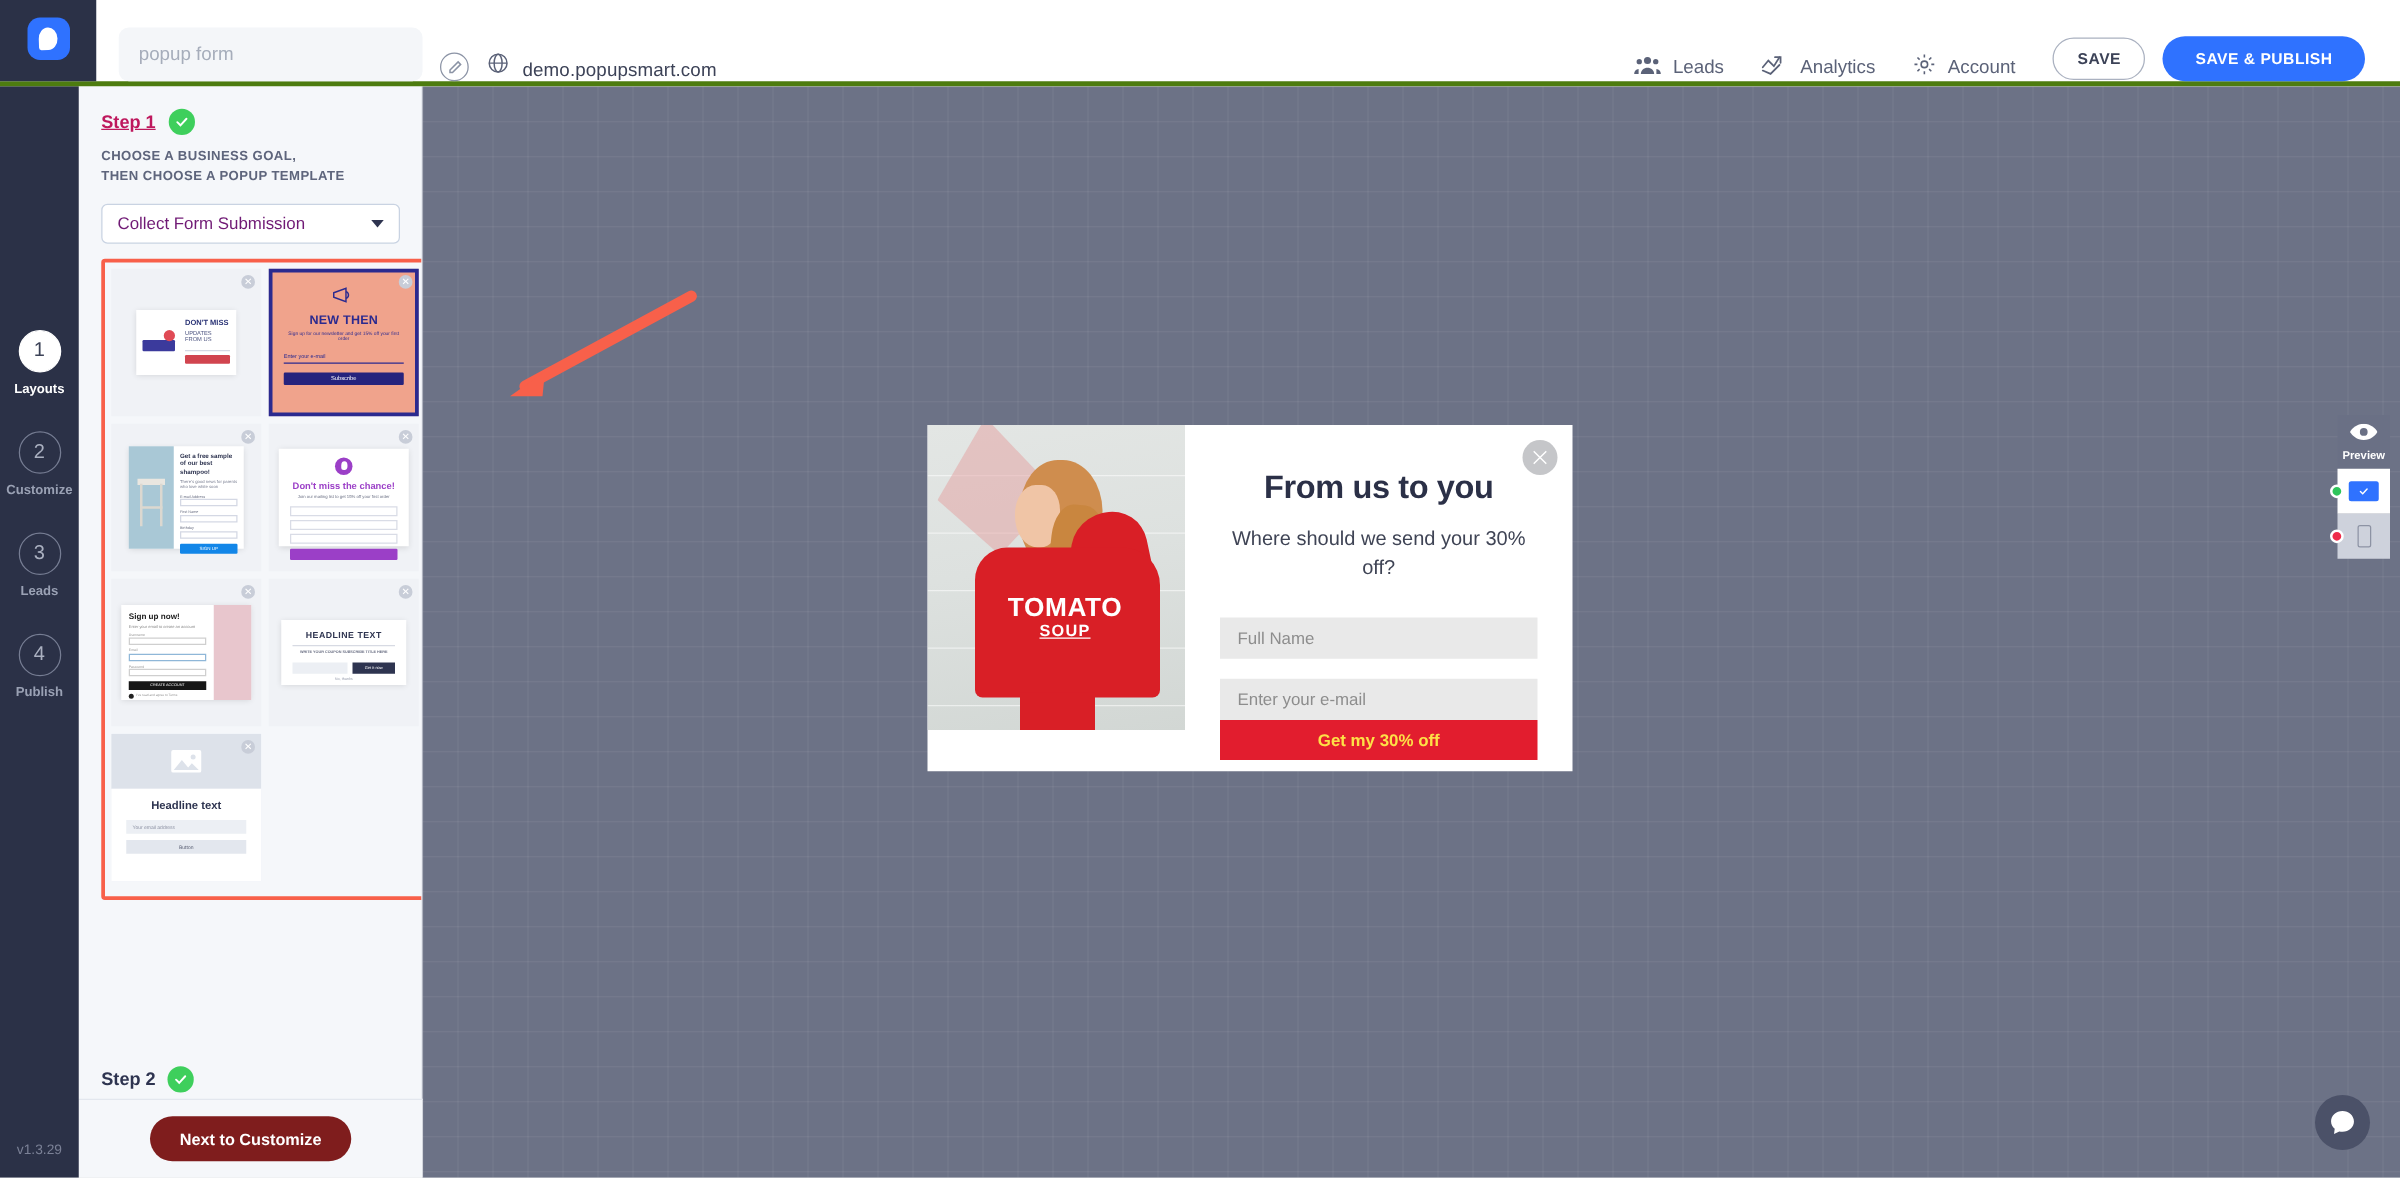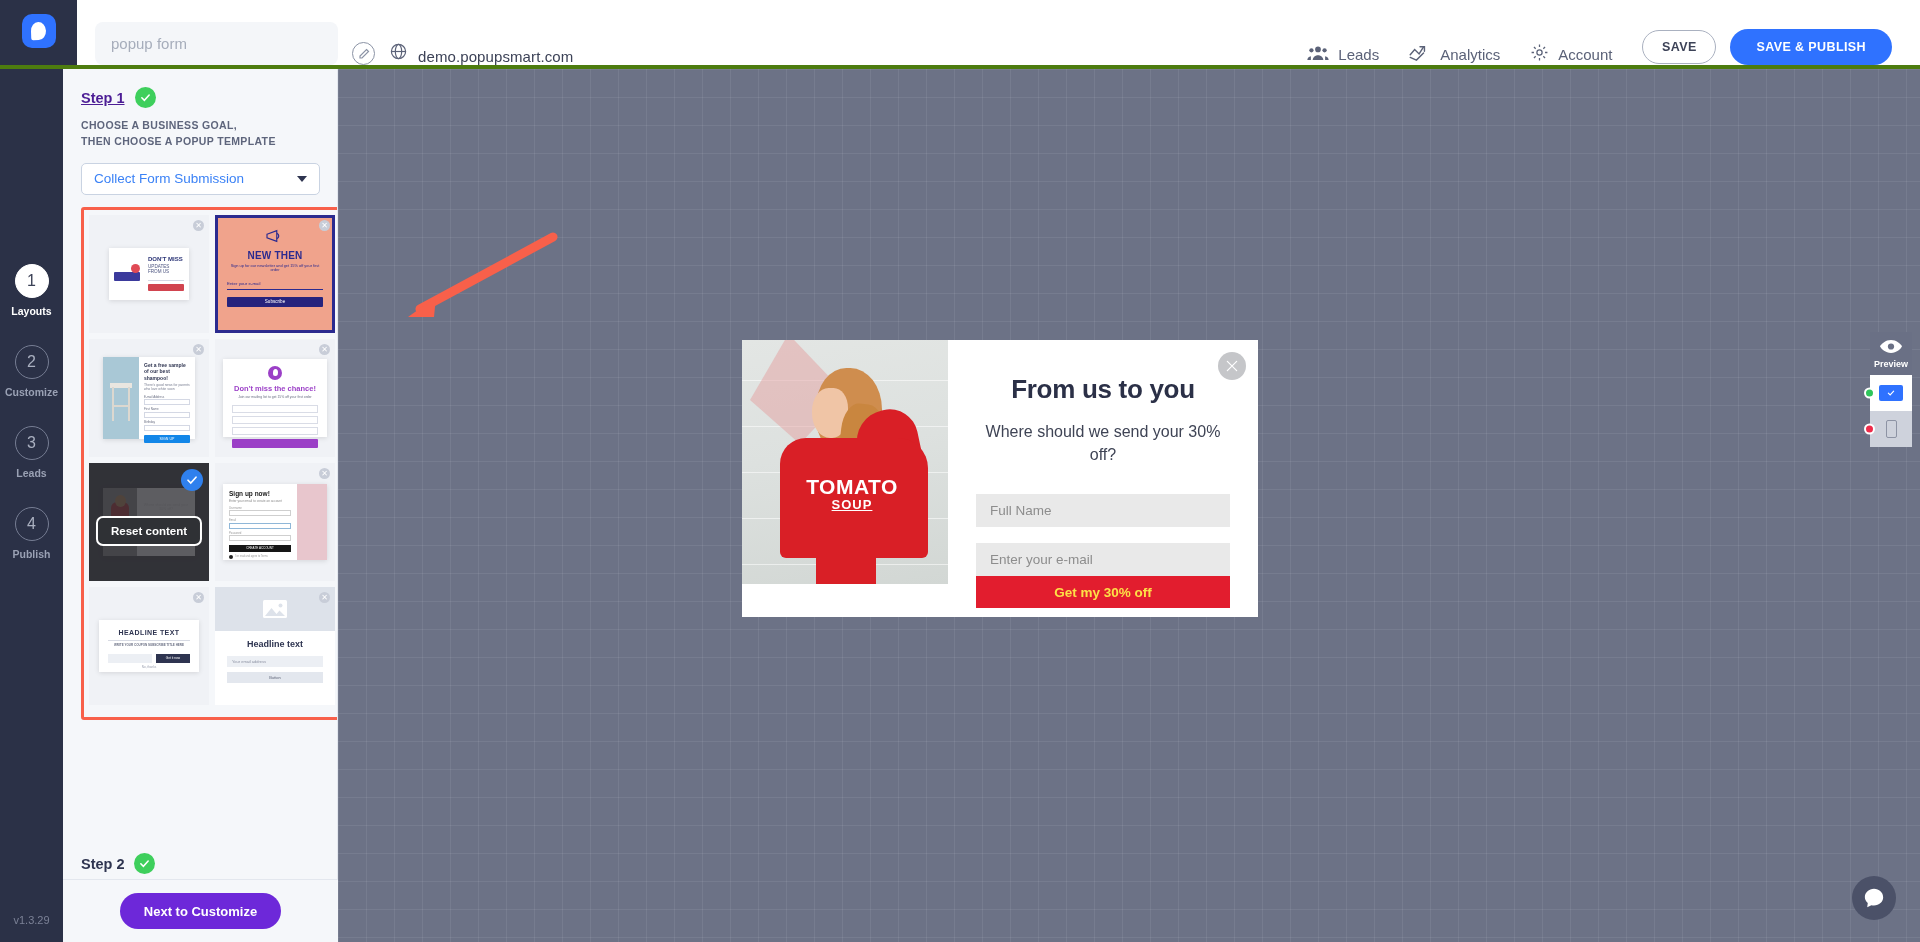--- a/index.html
+++ b/index.html
@@ -81,33 +81,33 @@
     font-size: 11px; color: #7b8196;
   }
 
   
   .panel {
     position: absolute; left: 63px; top: 69px; width: 275px; height: 873px;
     background: #f5f7fa; border-right: 1px solid #e3e7ee; overflow: hidden;
   }
   .panel-inner { padding: 18px 18px 0 18px; }
   .step-head { display: flex; align-items: center; gap: 10px; }
-  .step-title { font-size: 14.5px; font-weight: bold; color: #4c1d95; text-decoration: underline; }
+  .step-title { font-size: 14.5px; font-weight: bold; color: #be185d; text-decoration: underline; }
   .check-badge {
     width: 21px; height: 21px; border-radius: 50%; background: #3ecf5c;
     display: flex; align-items: center; justify-content: center;
   }
   .step-sub {
     margin-top: 9px; font-size: 10.5px; font-weight: bold; color: #5e657c;
     line-height: 1.55; letter-spacing: .35px;
   }
   .goal-select {
     margin-top: 13px; width: 239px; height: 32px; border-radius: 5px;
     background: #fff; border: 1px solid #c9d3e2; display: flex; align-items: center;
-    padding: 0 12px; font-size: 13.5px; color: #3b82f6; cursor: pointer;
+    padding: 0 12px; font-size: 13.5px; color: #701a75; cursor: pointer;
   }
   .caret {
     margin-left: auto; width: 0; height: 0;
     border-left: 5px solid transparent; border-right: 5px solid transparent;
     border-top: 6px solid #2e3450;
   }
   .tpl-grid-wrap {
     margin-top: 12px; width: 262px; height: 513px; border: 3px solid #f8604a;
     border-radius: 3px; background: #f5f7fa; padding: 5px; overflow: hidden;
   }
@@ -142,21 +142,21 @@
 
   
   .mc { background: #fff; box-shadow: 0 1px 5px rgba(0,0,0,.12); }
 
   .next-bar {
     position: absolute; left: 63px; bottom: 0; width: 275px; height: 63px;
     background: #f5f7fa; border-top: 1px solid #e3e7ee;
     display: flex; align-items: center; justify-content: center; z-index: 20;
   }
   .next-btn {
-    background: #6d28d9; color: #fff; border: none; border-radius: 19px;
+    background: #7f1d1d; color: #fff; border: none; border-radius: 19px;
     padding: 0 24px; height: 36px; font-size: 13px; font-weight: bold;
     cursor: pointer; font-family: "Liberation Sans", sans-serif;
   }
   .step2-peek {
     position: absolute; left: 18px; bottom: 68px;
     display: flex; align-items: center; gap: 9px;
   }
   .step2-title { font-size: 14.5px; font-weight: bold; color: #2e3450; }
 
   
@@ -456,42 +456,20 @@
             </div>
             <div style="color:#9b3fc7;font-weight:bold;font-size:7.5px;text-align:center;margin-top:4px;">Don't miss the chance!</div>
             <div class="mini" style="color:#6b7084;text-align:center;font-size:3.4px;margin-top:2px;">Join our mailing list to get 15% off your first order</div>
             <div style="margin-top:6px;height:8px;border:.6px solid #d9dce6;"></div>
             <div style="margin-top:3px;height:8px;border:.6px solid #d9dce6;"></div>
             <div style="margin-top:3px;height:8px;border:.6px solid #d9dce6;"></div>
             <div style="margin-top:4px;height:9px;background:#9b3fc7;border-radius:1px;"></div>
           </div>
         </div>
 
-        <div class="tpl-cell" style="background:#3a3b40;">
-          <div class="mc" style="width:92px;height:68px;display:flex;position:relative;">
-            <div style="flex:0 0 34px;background:#8d8d8d;position:relative;overflow:hidden;">
-              <div style="position:absolute;left:8px;top:14px;width:18px;height:40px;background:#b4262c;border-radius:6px 6px 0 0;"></div>
-              <div style="position:absolute;left:12px;top:7px;width:11px;height:12px;background:#c08a52;border-radius:50%;"></div>
-            </div>
-            <div style="flex:1;padding:6px 6px 0;">
-              <div style="color:#fff;font-weight:bold;font-size:6.5px;text-align:center;">Summer Sale</div>
-              <div class="mini" style="color:#ddd;text-align:center;font-size:3.6px;margin-top:2px;">Where should we send your 30% off?</div>
-              <div style="margin-top:5px;height:7px;background:#6d6d6d;"></div>
-              <div style="margin-top:3px;height:7px;background:#6d6d6d;"></div>
-              <div style="margin-top:3px;height:8px;background:#8d2129;"></div>
-            </div>
-          </div>
-          <div class="tpl-overlay"></div>
-          <div class="tpl-check">
-            <svg width="12" height="12" viewBox="0 0 24 24" fill="none" stroke="#fff" stroke-width="3.4" stroke-linecap="round">
-              <path d="M4 12.5l5.5 5.5L20 6.5"></path>
-            </svg>
-          </div>
-          <div class="reset-pill">Reset content</div>
-        </div>
 
         <div class="tpl-cell">
           <span class="tpl-x">✕</span>
           <div class="mc" style="width:104px;height:76px;display:flex;">
             <div style="flex:1;padding:6px 6px 0;">
               <div style="color:#1b1b1b;font-weight:bold;font-size:6.5px;">Sign up now!</div>
               <div class="mini" style="color:#8a8a8a;font-size:3.2px;margin-top:2px;">Enter your email to create an account</div>
               <div style="margin-top:4px;">
                   <div class="mini" style="font-size:2.8px;color:#9a9a9a;">Username</div>
                   <div style="height:6px;border:.6px solid #cfcfcf;"></div>

